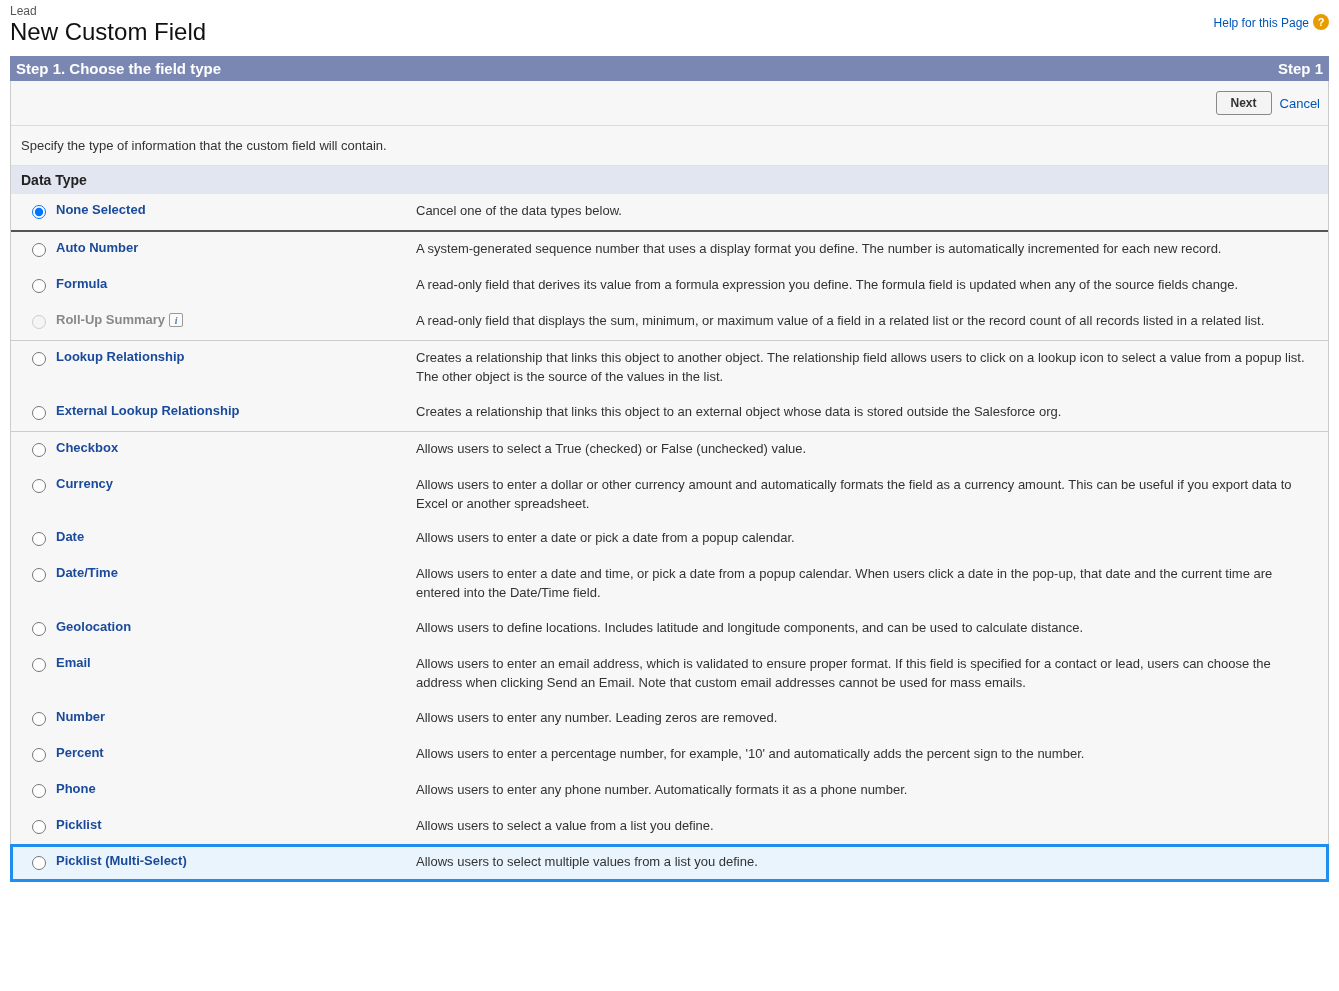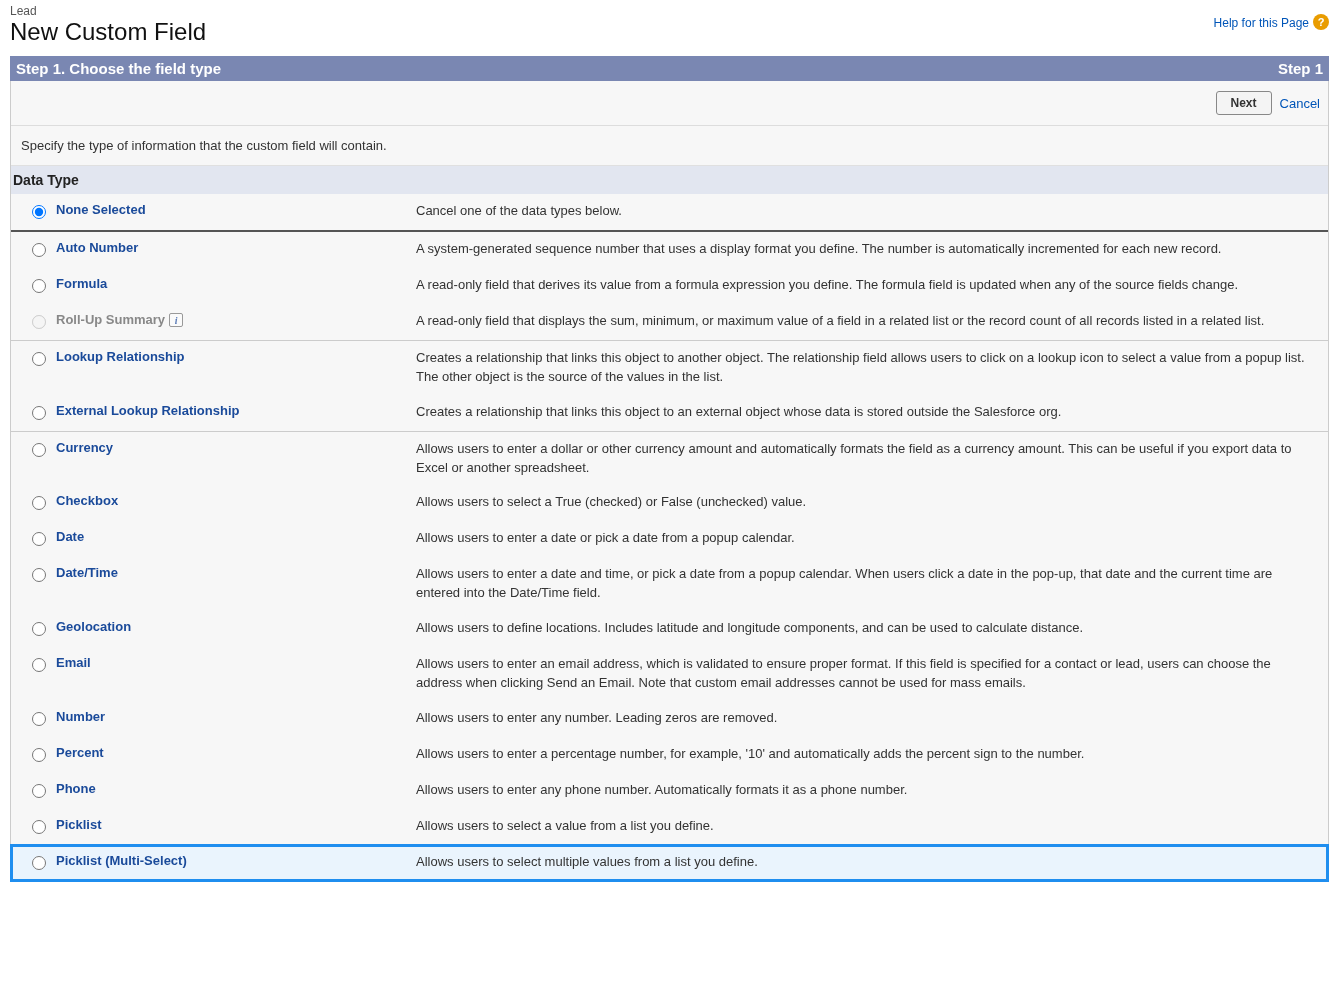--- a/index.html
+++ b/index.html
@@ -91,21 +91,21 @@
   }
   .instruction {
     padding: 12px 10px;
     font-size: 13px;
     color: #333;
     border-bottom: 1px solid #e0e0e0;
   }
   .section-header {
     background: #e2e6f0;
     font-weight: bold;
-    padding: 6px 2px;
+    padding: 6px 10px;
     font-size: 14px;
     color: #222;
   }
   .data-types {
     width: 100%;
     border-collapse: collapse;
   }
   .data-types td {
     padding-top: 8px;
     padding-bottom: 8px;
@@ -241,30 +241,30 @@
         <tr>
           <td class="radio-cell"><input type="radio" name="dtype" style=""></td>
           <td class="label-cell"><span>External Lookup Relationship</span></td>
           <td class="desc-cell"><span>Creates a relationship that links this object to an external object whose data is stored outside the Salesforce org.</span></td>
         </tr>
         <tr class="separator-row">
           <td colspan="3"></td>
         </tr>
         <tr>
           <td class="radio-cell"><input type="radio" name="dtype" style=""></td>
+          <td class="label-cell"><span>Checkbox</span></td>
+          <td class="desc-cell"><span>Allows users to select a True (checked) or False (unchecked) value.</span></td>
+        </tr>
+        <tr>
+          <td class="radio-cell"><input type="radio" name="dtype" style=""></td>
           <td class="label-cell"><span>Currency</span></td>
           <td class="desc-cell"><span>Allows users to enter a dollar or other currency amount and automatically formats the field as a currency amount. This can be useful if you export data to Excel or another spreadsheet.</span></td>
         </tr>
         <tr>
           <td class="radio-cell"><input type="radio" name="dtype" style=""></td>
-          <td class="label-cell"><span>Checkbox</span></td>
-          <td class="desc-cell"><span>Allows users to select a True (checked) or False (unchecked) value.</span></td>
-        </tr>
-        <tr>
-          <td class="radio-cell"><input type="radio" name="dtype" style=""></td>
           <td class="label-cell"><span>Date</span></td>
           <td class="desc-cell"><span>Allows users to enter a date or pick a date from a popup calendar.</span></td>
         </tr>
         <tr>
           <td class="radio-cell"><input type="radio" name="dtype" style=""></td>
           <td class="label-cell"><span>Date/Time</span></td>
           <td class="desc-cell"><span>Allows users to enter a date and time, or pick a date from a popup calendar. When users click a date in the pop-up, that date and the current time are entered into the Date/Time field.</span></td>
         </tr>
         <tr>
           <td class="radio-cell"><input type="radio" name="dtype" style=""></td>

